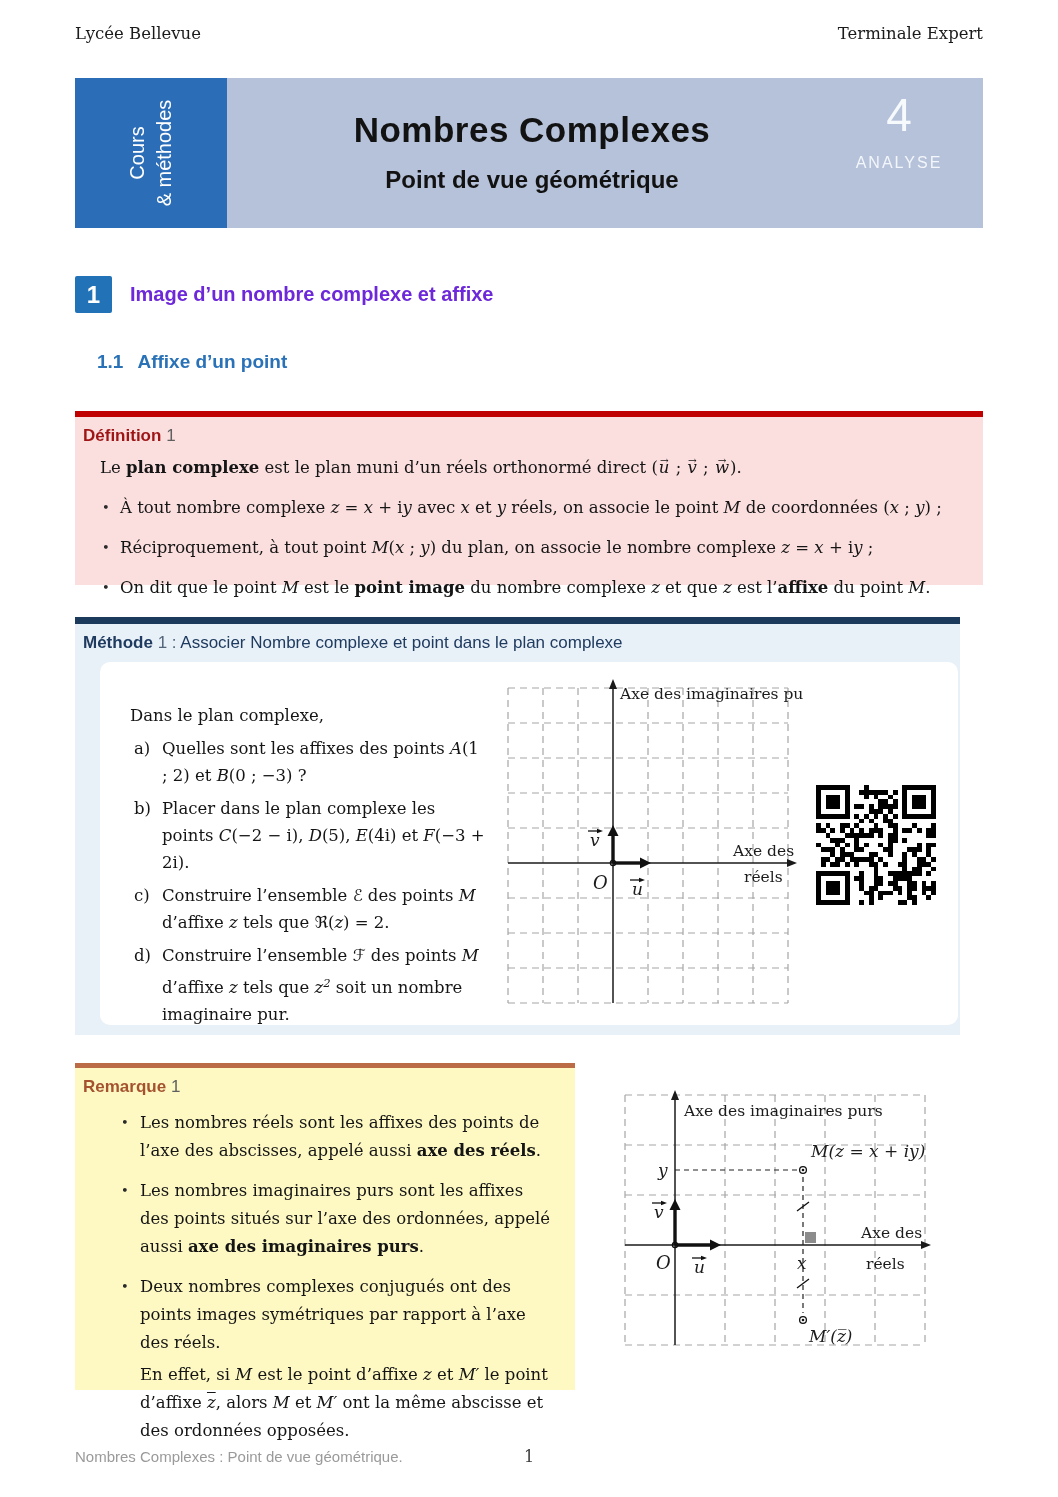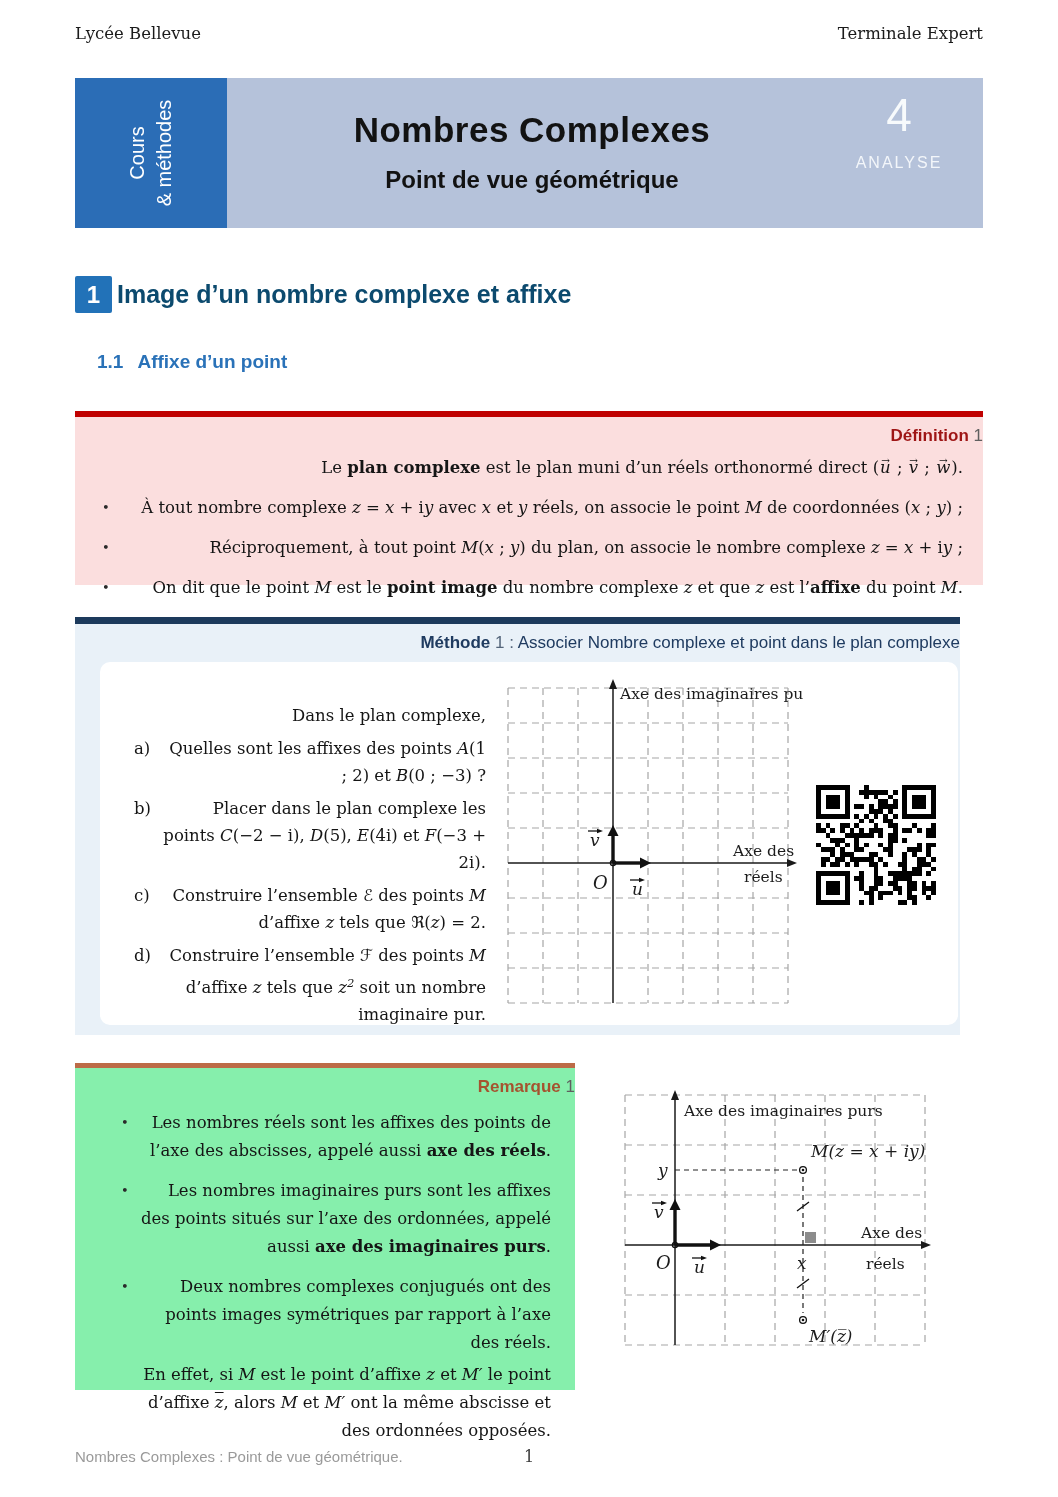--- a/index.html
+++ b/index.html
@@ -24,27 +24,27 @@
   .banner-number-block{position:absolute;right:24px;top:10px;width:120px;text-align:center;color:#f7fafc;
         font-family:"Liberation Sans",sans-serif;}
   .banner-chapter-number{font-size:46px;font-weight:400;}
   .banner-chapter-cat{font-size:16px;letter-spacing:2px;margin-top:12px;color:#f3f6fa;}
 
   
   .section-heading{position:absolute;left:75px;top:276px;display:flex;align-items:center;
         font-family:"Liberation Sans",sans-serif;}
   .section-number{width:37px;height:37px;background:#2272b8;color:#ffffff;font-size:24px;font-weight:700;
         display:flex;align-items:center;justify-content:center;border-radius:2px;}
-  .section-title{margin-left:5px;font-size:25px;font-weight:700;color:#0c4a6e;}
+  .section-title{margin-left:18px;font-size:20px;font-weight:700;color:#6d28d9;}
   .subsection-heading{position:absolute;left:97px;top:351px;font-family:"Liberation Sans",sans-serif;
         font-size:19px;font-weight:700;color:#2a72b8;}
   .subsection-number{margin-right:14px;}
 
   
-  .box{position:absolute;box-sizing:border-box;text-align:right;}
+  .box{position:absolute;box-sizing:border-box;}
   .box-title{font-family:"Liberation Sans",sans-serif;font-size:17px;padding:9px 0 0 8px;}
   .box-title .lbl{font-weight:700;}
   .box-title .num{color:#5f5f5f;font-weight:400;}
 
   .def-box{left:75px;top:411px;width:908px;height:174px;background:#fbdede;border-top:6px solid #c00000;}
   .def-box .lbl{color:#9e1515;}
   .def-body{margin:9px 20px 0 25px;font-size:16.5px;line-height:26px;}
   .def-bullet{position:relative;padding-left:20px;margin-top:14px;}
   .def-bullet::before{content:"\2022";position:absolute;left:2px;font-size:13px;color:#2a2a2a;}
 
@@ -52,21 +52,21 @@
   .met-box .lbl{color:#1f3b60;}
   .met-box .num{color:#54657a;}
   .met-box .ttl{color:#1f3b60;font-weight:400;}
   .met-inner{position:absolute;left:25px;top:38px;width:858px;height:363px;background:#ffffff;border-radius:10px;}
   .met-text{position:absolute;left:30px;top:40px;width:356px;font-size:16.5px;line-height:27px;}
   .m-item{position:relative;padding-left:32px;margin-top:6px;}
   .m-item .marker{position:absolute;left:4px;}
   .graph1{position:absolute;left:403px;top:12px;}
   .qr{position:absolute;left:716px;top:123px;width:120px;height:120px;}
 
-  .rem-box{left:75px;top:1063px;width:500px;height:327px;background:#86efac;border-top:5px solid #bc6b47;}
+  .rem-box{left:75px;top:1063px;width:500px;height:327px;background:#fef9c3;border-top:5px solid #bc6b47;}
   .rem-box .lbl{color:#a5532f;}
   .rem-body{margin:12px 24px 0 43px;font-size:16.5px;line-height:28px;}
   .r-bullet{position:relative;padding-left:22px;margin-top:12px;}
   .r-bullet::before{content:"\2022";position:absolute;left:3px;font-size:13px;color:#2a2a2a;}
   .r-para2{padding-left:22px;margin-top:4px;}
 
   .graph2{position:absolute;left:618px;top:1085px;}
 
   
   .footer-left{position:absolute;left:75px;top:1448px;font-family:"Liberation Sans",sans-serif;

